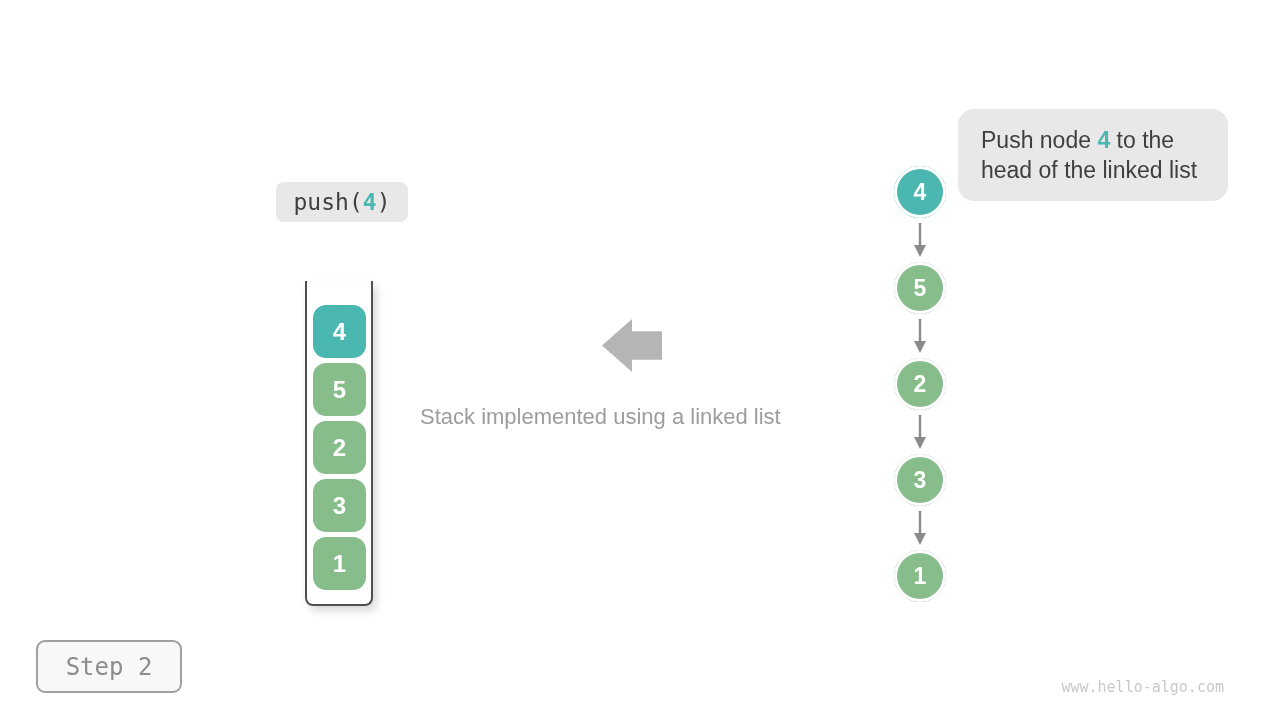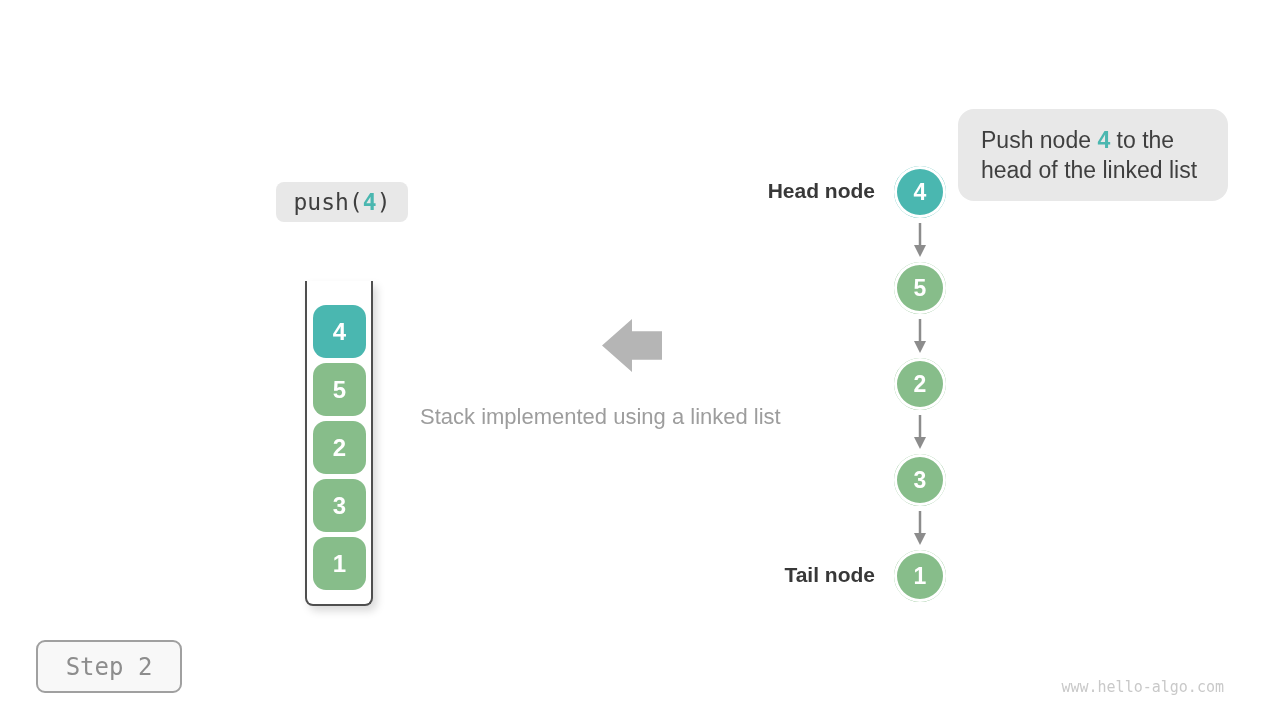--- a/index.html
+++ b/index.html
@@ -109,22 +109,20 @@
     <div class="stack-node" data-type="highlight">4</div>
     <div class="stack-node" data-type="normal">5</div>
     <div class="stack-node" data-type="normal">2</div>
     <div class="stack-node" data-type="normal">3</div>
     <div class="stack-node" data-type="normal">1</div>
   </div>
 
   <div class="big-arrow"></div>
   <div class="caption">Stack implemented using a linked list</div>
 
-  <div class="side-label head-label">Head node</div>
-  <div class="side-label tail-label">Tail node</div>
 
   <div class="list-column">
     <div class="list-node" data-type="highlight">4</div>
     <svg class="list-arrow" width="14" height="34">
         <line x1="7" y1="0" x2="7" y2="24"></line>
         <polygon points="1,22 13,22 7,34"></polygon>
       </svg>
     <div class="list-node" data-type="normal">5</div>
     <svg class="list-arrow" width="14" height="34">
         <line x1="7" y1="0" x2="7" y2="24"></line>

